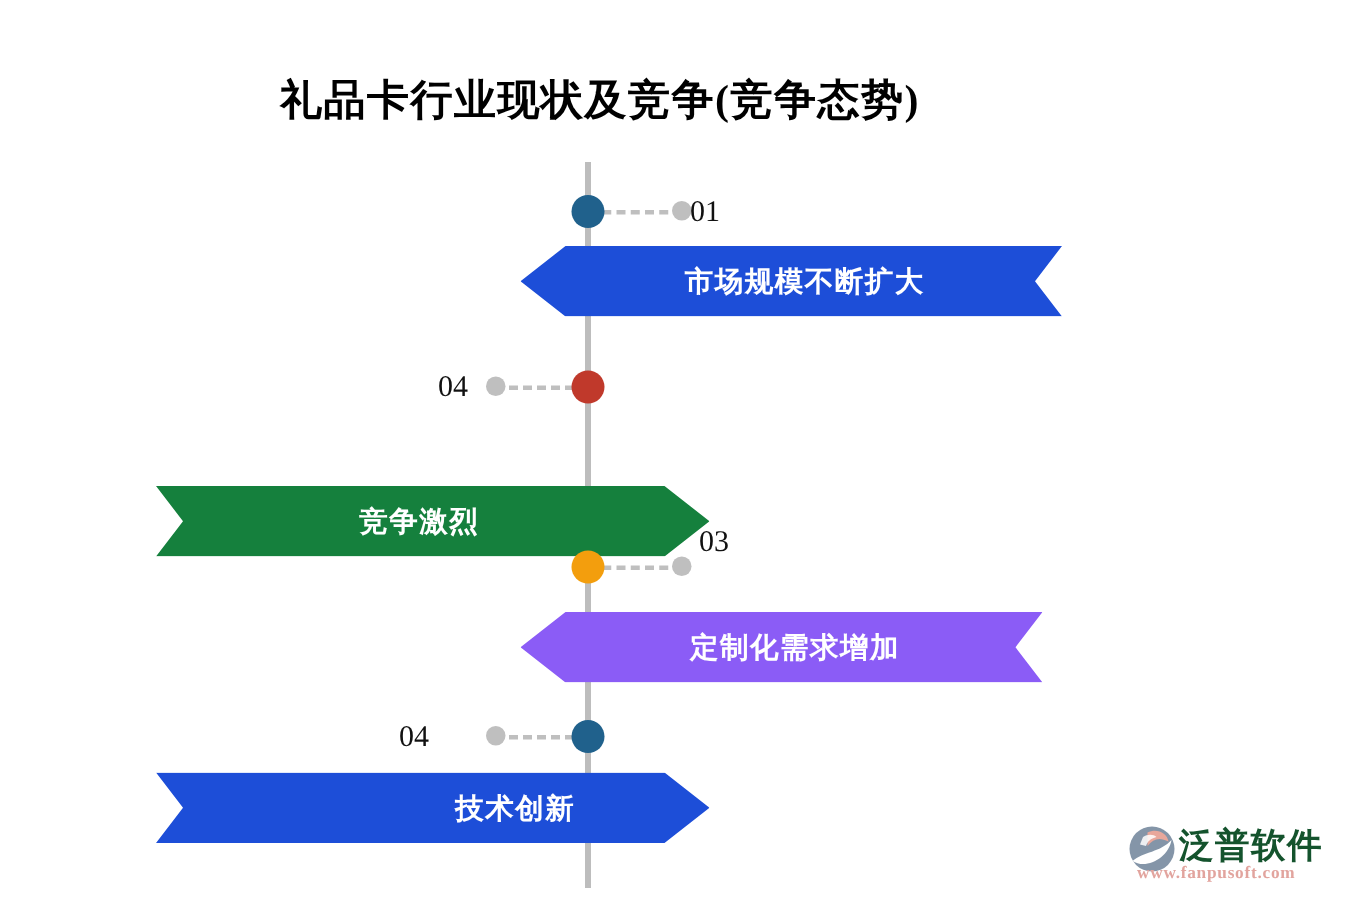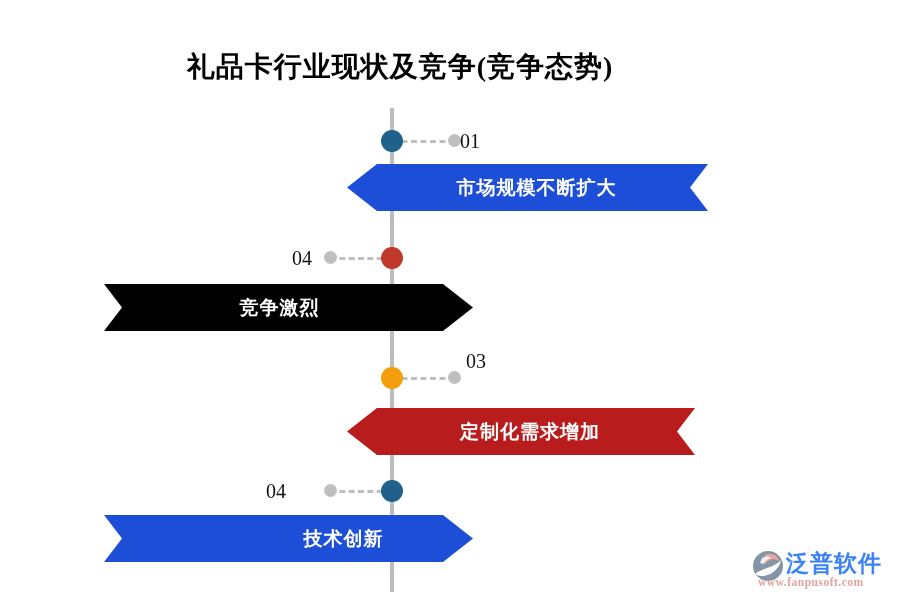--- a/index.html
+++ b/index.html
@@ -34,33 +34,33 @@
   .notch-right{
     clip-path:polygon(0 50%, 30px 0, 100% 0, calc(100% - 18px) 50%, 100% 100%, 30px 100%);
     padding-left:18px;
   }
   
   .notch-left{
     clip-path:polygon(100% 50%, calc(100% - 30px) 0, 0 0, 18px 50%, 0 100%, calc(100% - 30px) 100%);
     padding-right:18px;
   }
   .c-blue{background:#1d4ed8;}
-  .c-red{background:#000000;}
-  .c-orange{background:#b91c1c;}
+  .c-red{background:#15803d;margin-top:40px;}
+  .c-orange{background:#8b5cf6;}
   .n-blue{background:#20618C;}
   .n-red{background:#C0392B;}
   .n-orange{background:#F39E0D;}
   .banner4-label{transform:translateX(42px);margin-left:44px;}
   .watermark{
     position:absolute;left:752px;top:548px;width:142px;height:42px;
   }
   .wm-icon{position:absolute;left:0;top:2px;}
   .wm-brand{
     position:absolute;left:34px;top:0;font-size:23px;font-weight:bold;
-    color:#3b82f6;letter-spacing:1px;white-space:nowrap;
+    color:#14532d;letter-spacing:1px;white-space:nowrap;
   }
   .wm-url{
     position:absolute;left:6px;top:28px;font-size:11.5px;font-weight:bold;
     color:#E2A49E;letter-spacing:0.5px;white-space:nowrap;
   }
 </style>
 </head>
 <body>
 
 <div id="canvas">

